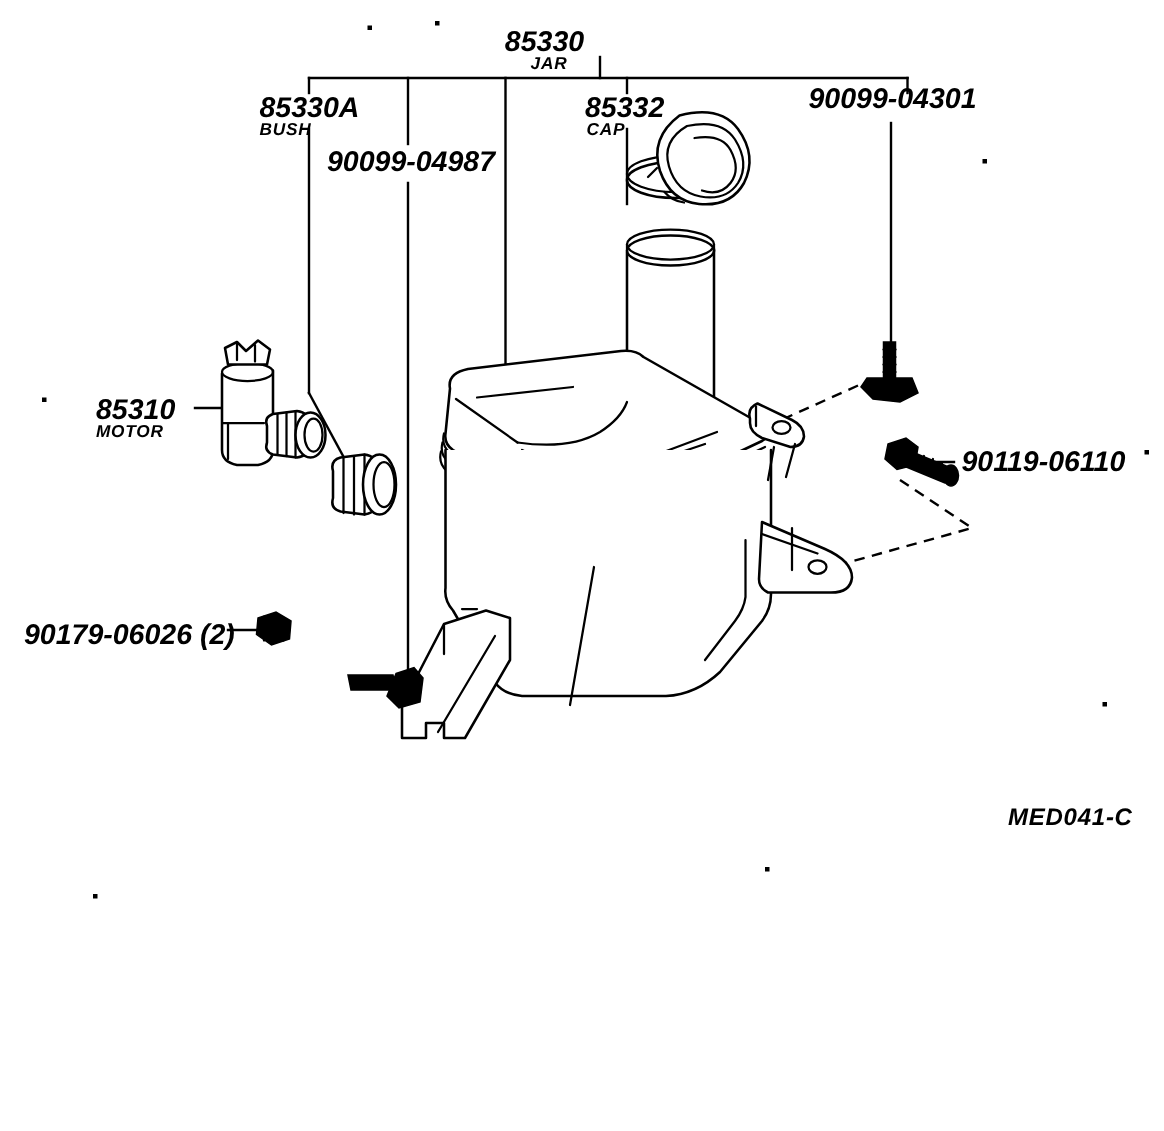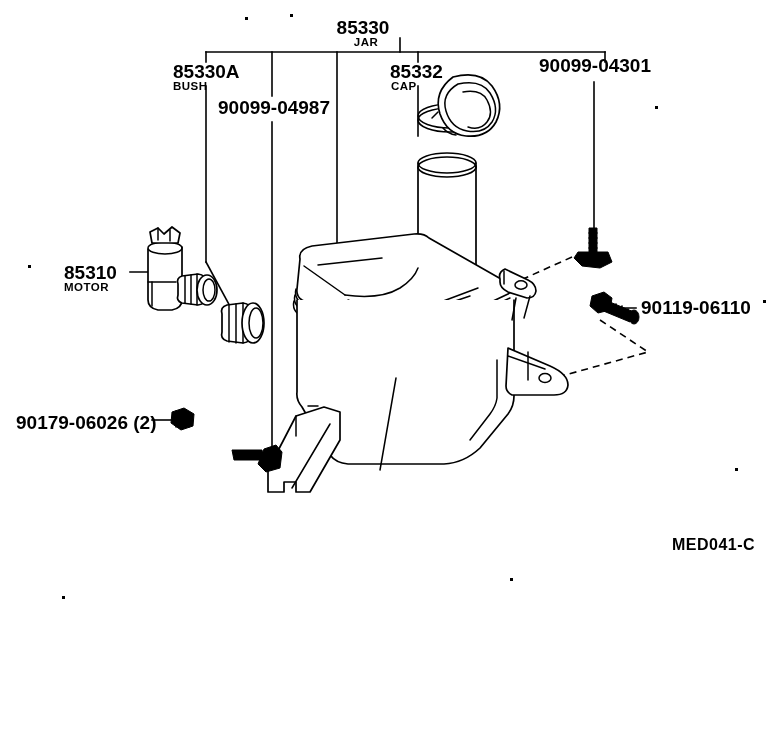--- a/index.html
+++ b/index.html
@@ -13,20 +13,21 @@
     height: 754px;
     font-family: "Liberation Sans", "DejaVu Sans", sans-serif;
     overflow: hidden;
     position: relative;
   }
   #diagram-root {
     position: absolute;
     top: 0; left: 0;
     width: 776px;
     height: 572px;
+    font-style: italic;
   }
   svg#parts-svg {
     display: block;
     width: 776px;
     height: 754px;
   }
   .lbl {
     font-family: "Liberation Sans", "DejaVu Sans", sans-serif;
     font-weight: bold;
     fill: #000000;

